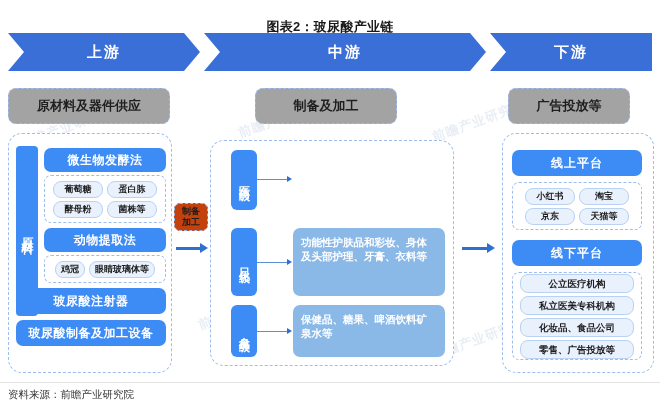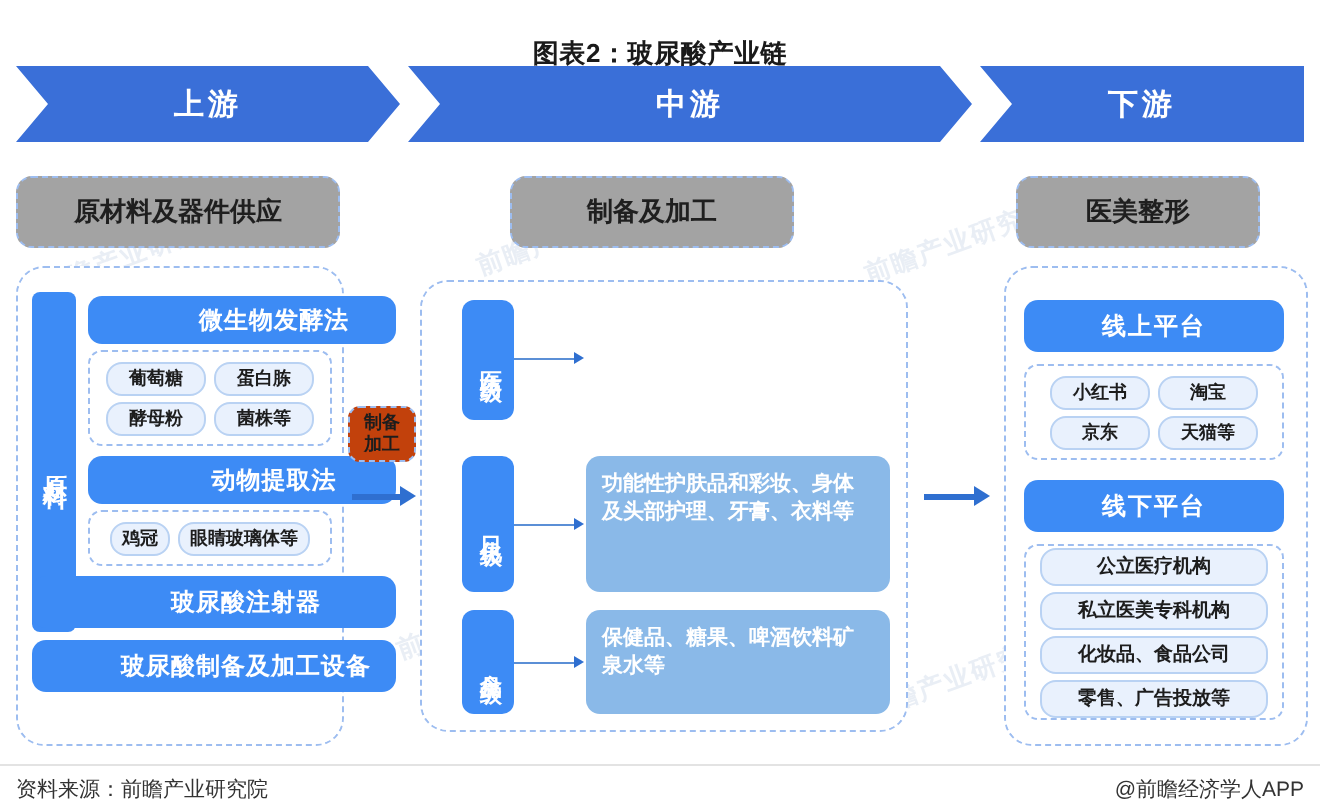--- a/index.html
+++ b/index.html
@@ -50,21 +50,21 @@
   .vlabel{
     position:absolute;left:16px;top:146px;width:22px;height:170px;
     background:#3d8bf5;border-radius:4px;color:#fff;
     font-size:12px;font-weight:bold;line-height:15px;
     display:flex;align-items:center;justify-content:center;text-align:center;
     writing-mode:vertical-rl;letter-spacing:2px;
   }
   .bluebox{
     position:absolute;background:#3d8bf5;border-radius:7px;color:#fff;
     display:flex;align-items:center;justify-content:center;
-    font-size:12px;font-weight:bold;text-align:center;letter-spacing:.5px;padding-left:32px;
+    font-size:12px;font-weight:bold;text-align:center;letter-spacing:.5px;
   }
   .bb1{left:44px;top:148px;width:122px;height:24px;}
   .bb2{left:44px;top:228px;width:122px;height:24px;}
   .bb3{left:16px;top:288px;width:150px;height:26px;}
   .bb4{left:16px;top:320px;width:150px;height:26px;}
   .dashgrp{
     position:absolute;border:1px dashed #9dbdf0;border-radius:7px;
     display:flex;flex-wrap:wrap;align-content:center;justify-content:center;
     gap:3px 4px;padding:3px;box-sizing:border-box;background:#fff;
   }
@@ -162,21 +162,21 @@
   <div class="title">图表2：玻尿酸产业链</div>
 
   <div class="band">
     <div class="chev c1">上游</div>
     <div class="chev c2">中游</div>
     <div class="chev c3">下游</div>
   </div>
 
   <div class="hdr h1">原材料及器件供应</div>
   <div class="hdr h2">制备及加工</div>
-  <div class="hdr h3">医美整形</div>
+  <div class="hdr h3">广告投放等</div>
 
   <div class="panel p1"></div>
   <div class="panel p2"></div>
   <div class="panel p3"></div>
 
   <div class="vlabel">原材料</div>
 
   <div class="bluebox bb1">微生物发酵法</div>
   <div class="dashgrp dg1">
     <span class="pill w">葡萄糖</span>
@@ -235,15 +235,14 @@
   <div class="dbox d2">线下平台</div>
   <div class="dashgrp dg4">
     <span class="pill full">公立医疗机构</span>
     <span class="pill full">私立医美专科机构</span>
     <span class="pill full">化妆品、食品公司</span>
     <span class="pill full">零售、广告投放等</span>
   </div>
 
   <div class="footline"></div>
   <div class="src">资料来源：前瞻产业研究院</div>
-  <div class="app">@前瞻经济学人APP</div>
 
 </div>
 
 </body></html>

